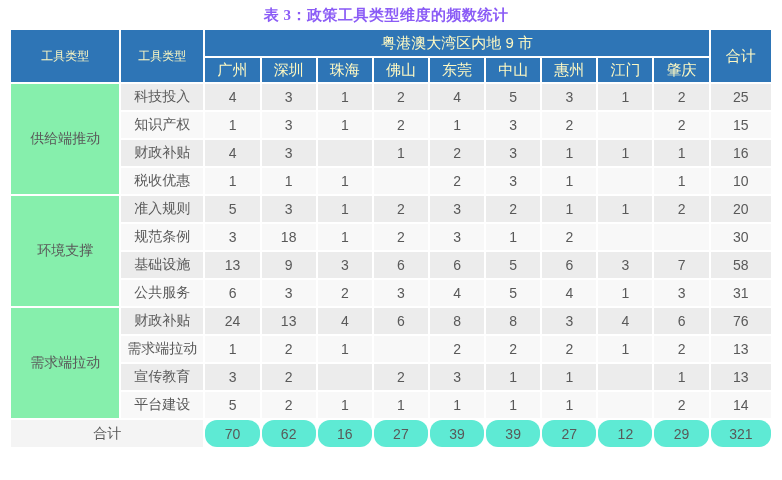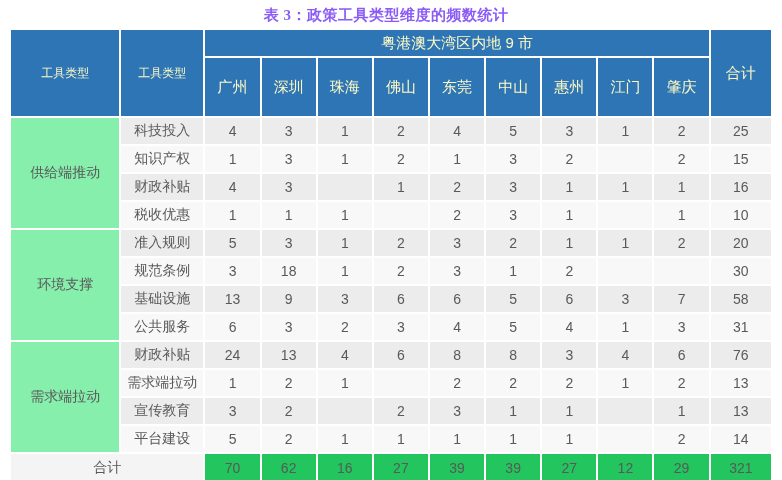--- a/index.html
+++ b/index.html
@@ -37,35 +37,35 @@
     white-space: nowrap;
   }
   
   th.hdr {
     background: #2E75B6;
     color: #fef9c3;
     font-weight: normal;
     font-size: 15px;
   }
   tr.hdr-top th { height: 26px; }
-  tr.hdr-cities th { height: 58px; }
+  tr.hdr-cities th { height: 24px; }
   th.hdr-tooltype { font-size: 12px; }
   
   td.group-cell {
     background: #86efac;
     color: #595959;
     font-size: 14px;
   }
   tbody tr.body-row td { height: 26px; font-size: 14px; color: #595959; }
   tr.odd td.data-cell  { background: #ECECEC; }
   tr.even td.data-cell { background: #F8F8F8; }
   
   tr.total-row td { height: 27px; font-size: 14px; color: #595959; }
   td.total-label-cell { background: #F4F4F4; }
-  td.total-value-cell { background: #22c55e; }
+  td.total-value-cell { background: #5eead4; border-radius: 12px; }
 </style>
 </head>
 <body>
 
 <div class="caption">表 3：政策工具类型维度的频数统计</div>
 
 <table class="freq">
   <colgroup>
     <col style="width:108px">
     <col style="width:82px">

